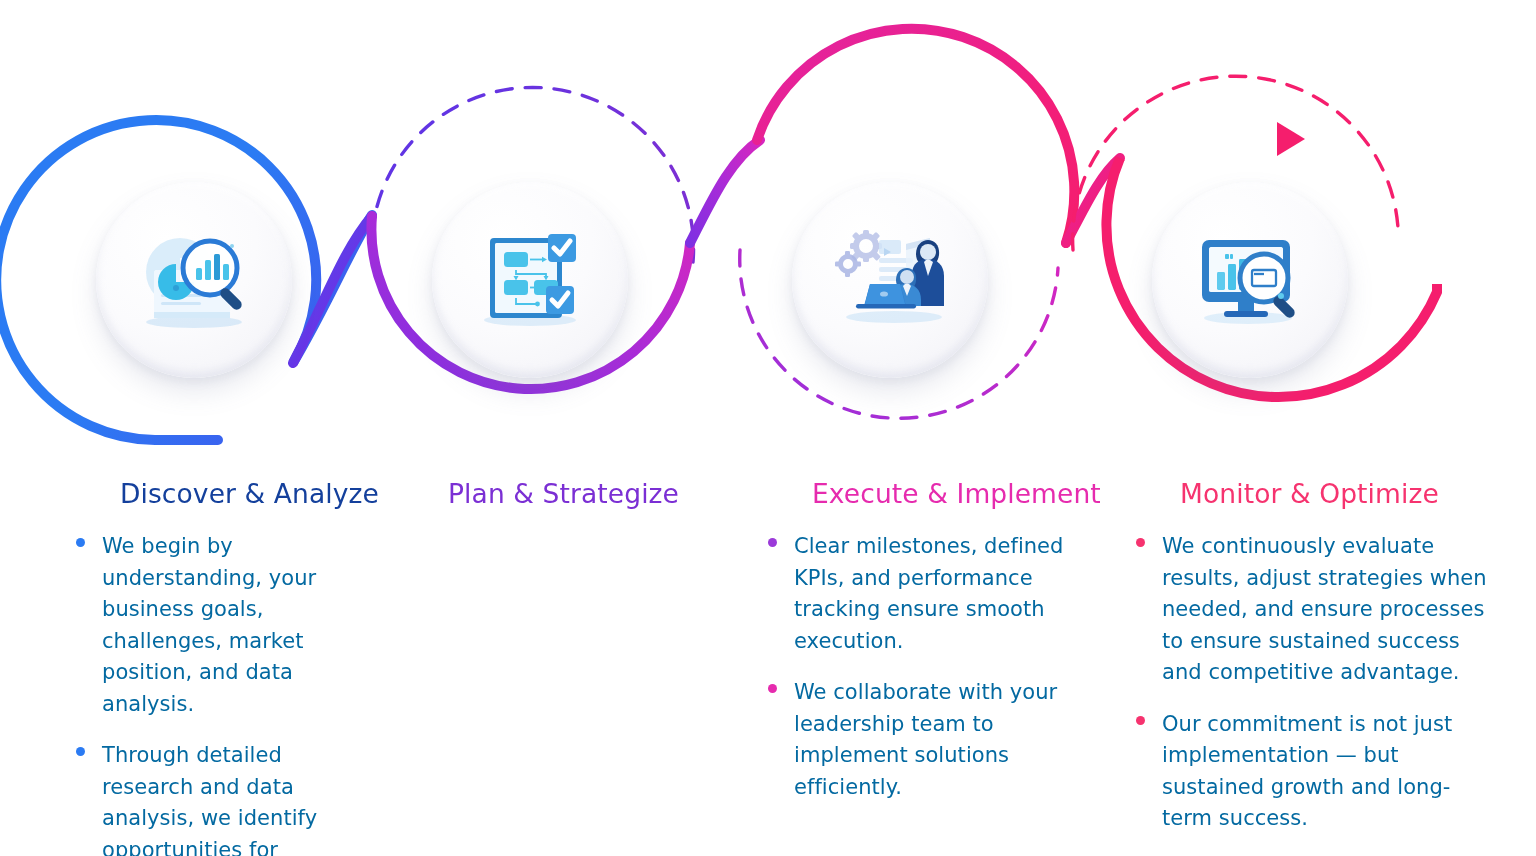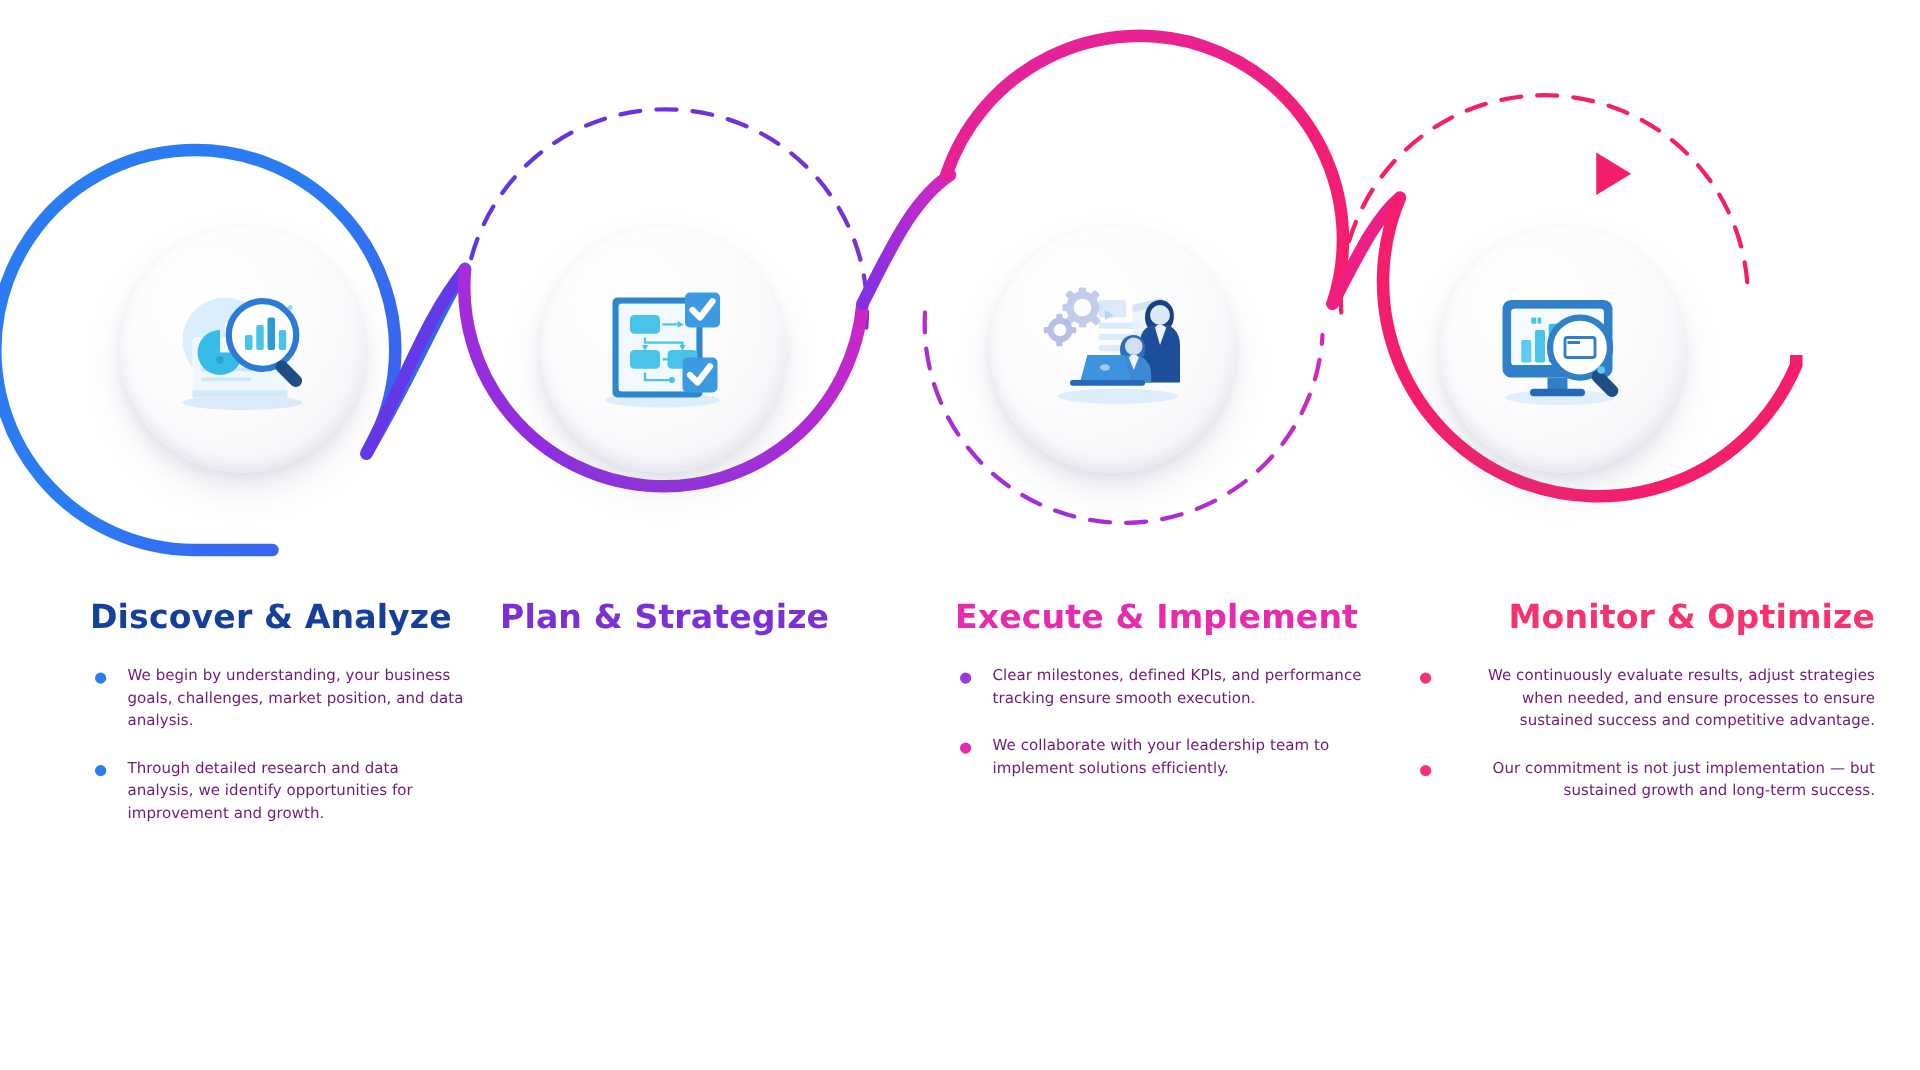--- a/index.html
+++ b/index.html
@@ -40,33 +40,34 @@
   }
   .step-icon { width: 132px; height: 132px; display: block; }
 
   
   .col {
     position: absolute;
     top: 478px;
   }
   .col-title {
     font-size: 26.5px;
-    font-weight: 700;
+    font-weight: 400;
     letter-spacing: 0.1px;
     margin-bottom: 22px;
     white-space: nowrap;
+    margin-left: 48px;
   }
   .bullets { list-style: none; }
   .bullet {
     position: relative;
     padding-left: 30px;
     margin-bottom: 20px;
-    font-size: 12px;
+    font-size: 21px;
     line-height: 1.50;
-    color: #701a75;
+    color: #0369a1;
     letter-spacing: 0.05px;
   }
   .bullet .dot {
     position: absolute;
     left: 4px; top: 7px;
     width: 9px; height: 9px;
     border-radius: 50%;
   }
 </style>
 </head>
@@ -288,21 +289,21 @@
         <span class="dot" style="background:#9B3AD9;"></span>
         <span>Clear milestones, defined KPIs, and performance tracking ensure smooth execution.</span>
       </li>
       <li class="bullet">
         <span class="dot" style="background:#E62BAE;"></span>
         <span>We collaborate with your leadership team to implement solutions efficiently.</span>
       </li>
     </ul>
   </div>
 
-  <div class="col" style="left:1132px; width:368px;text-align:right;">
+  <div class="col" style="left:1132px; width:368px;">
     <div class="col-title" style="color:#F6336F;">Monitor &amp; Optimize</div>
     <ul class="bullets">
       <li class="bullet">
         <span class="dot" style="background:#F6336F;"></span>
         <span>We continuously evaluate results, adjust strategies when needed, and ensure processes to ensure sustained success and competitive advantage.</span>
       </li>
       <li class="bullet">
         <span class="dot" style="background:#F6336F;"></span>
         <span>Our commitment is not just implementation — but sustained growth and long-term success.</span>
       </li>

